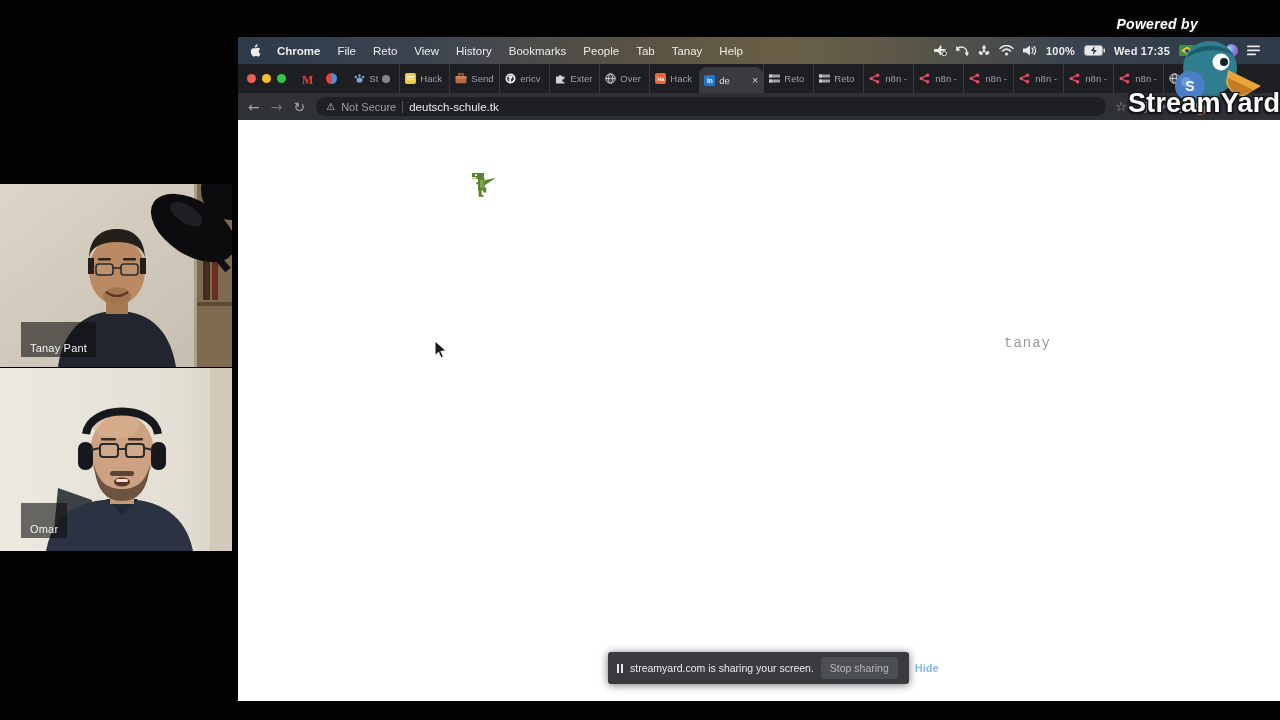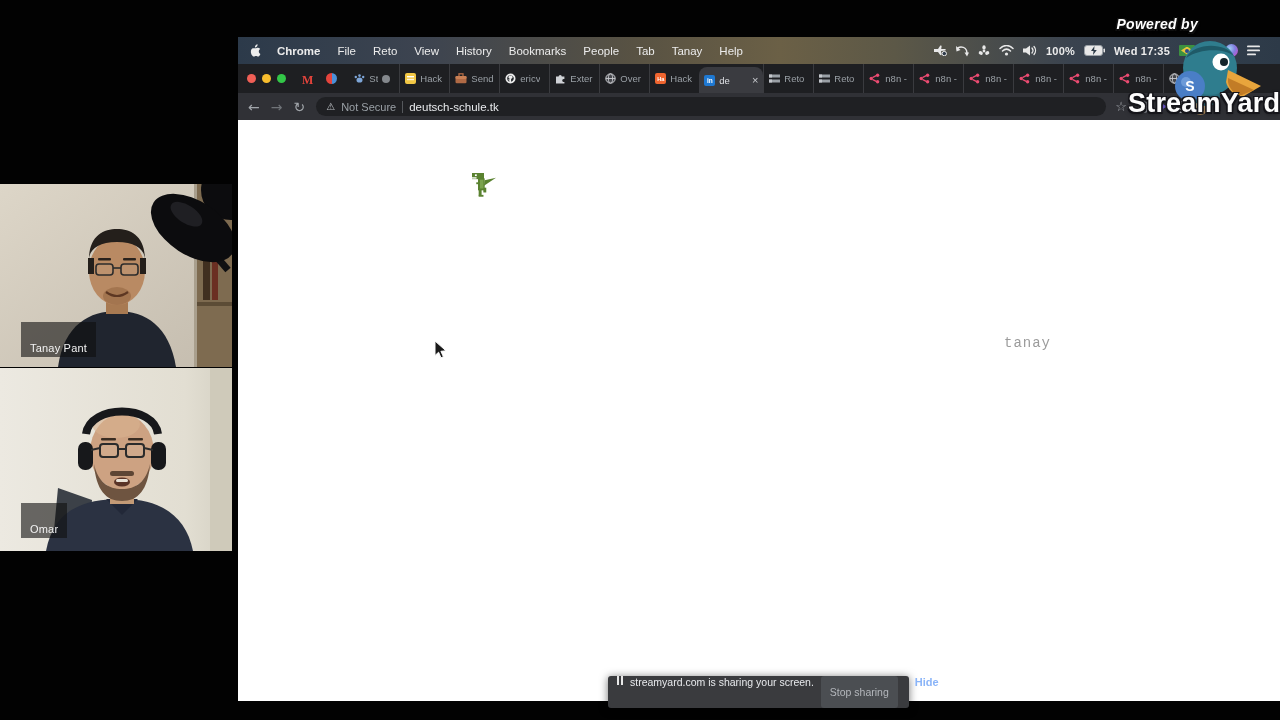--- a/index.html
+++ b/index.html
@@ -83,22 +83,22 @@
   .page{position:relative;height:581px;background:#ffffff;overflow:hidden;}
   .dino{position:absolute;left:230px;top:49px;}
   .h-de{position:absolute;left:229px;top:97px;margin:0;font-family:"Liberation Mono","DejaVu Sans Mono",monospace;
         font-size:28px;font-weight:700;letter-spacing:.5px;color:#161616;white-space:nowrap;}
   .h-en{position:absolute;left:229px;top:164px;margin:0;font-family:"Liberation Mono","DejaVu Sans Mono",monospace;
         font-size:28px;font-weight:700;letter-spacing:.5px;color:#161616;white-space:nowrap;}
   .sig{position:absolute;left:766px;top:209px;font-family:"Liberation Mono","DejaVu Sans Mono",monospace;
        font-size:14px;color:#9b9b9b;letter-spacing:1px;margin-top:6px;}
 
   
-  .banner{position:absolute;left:608px;top:676px;width:301px;height:32px;background:#3a3b3e;border-radius:3px;
-          box-shadow:0 1px 8px rgba(0,0,0,.55);display:flex;padding:0 9px;gap:7px;}
+  .banner{position:absolute;left:608px;top:652px;width:301px;height:32px;background:#3a3b3e;border-radius:3px;
+          box-shadow:0 1px 8px rgba(0,0,0,.55);display:flex;align-items:center;padding:0 9px;gap:7px;}
   .banner .pause{display:flex;gap:2px;}
   .banner .pause i{display:block;width:2px;height:9px;background:#e8e8e8;}
   .banner .msg{color:#e8eaed;font-size:10.5px;white-space:nowrap;}
   .banner .stopbtn{background:#4b4e52;border:none;border-radius:3px;color:#b4b7bc;font-size:10.5px;
                    padding:5px 9px;font-family:inherit;white-space:nowrap;}
   .banner .hide{color:#8ab4f8;font-size:11px;font-weight:600;margin-left:10px;text-decoration:none;}
 
   
   .powered{position:absolute;right:82px;top:16px;color:#fff;font-size:14px;font-weight:800;font-style:italic;
            letter-spacing:.3px;white-space:nowrap;

